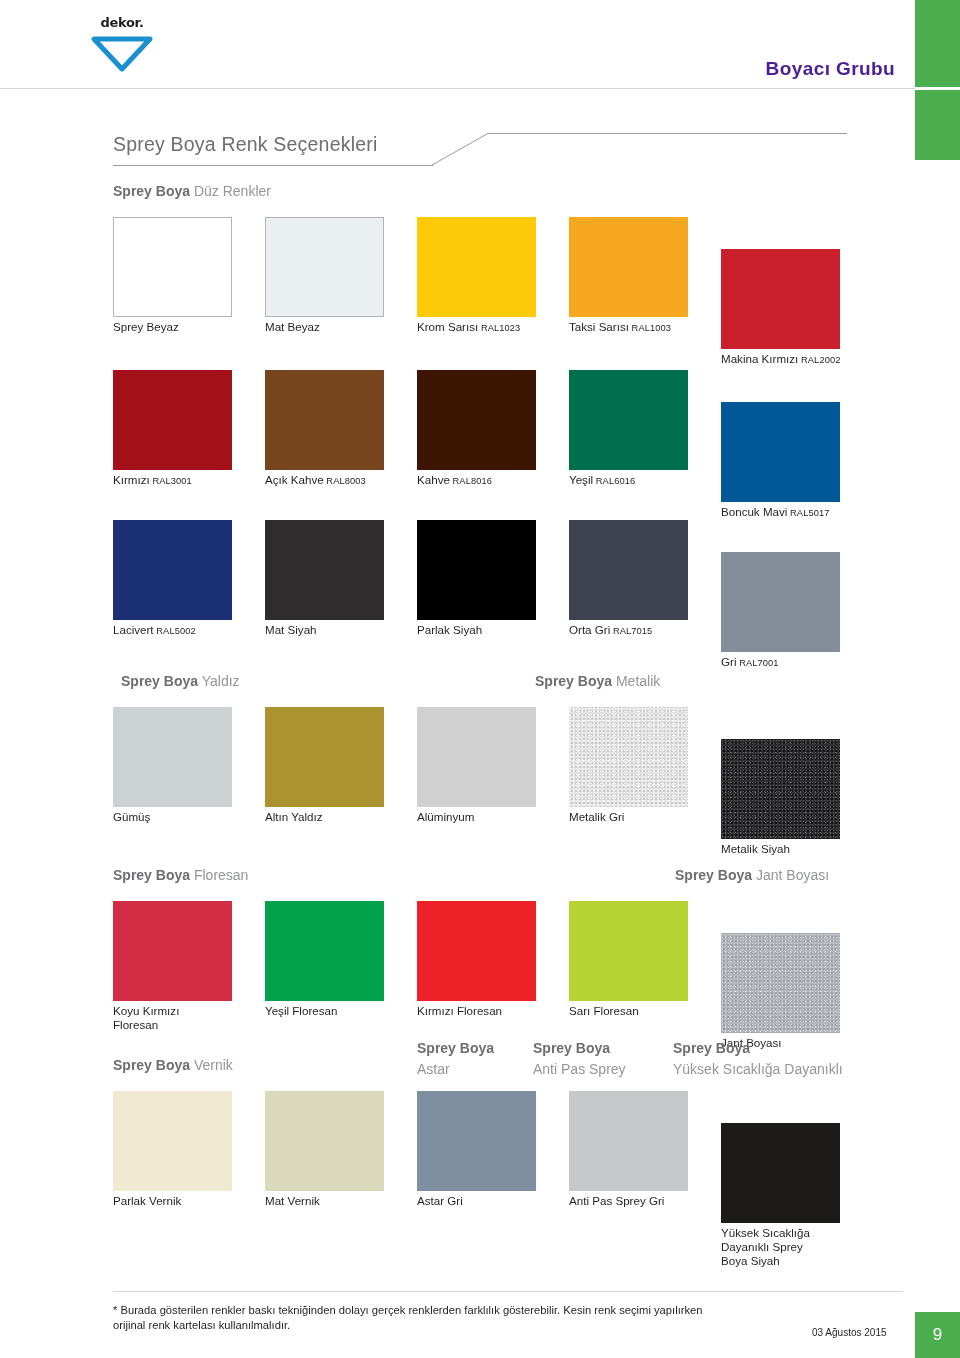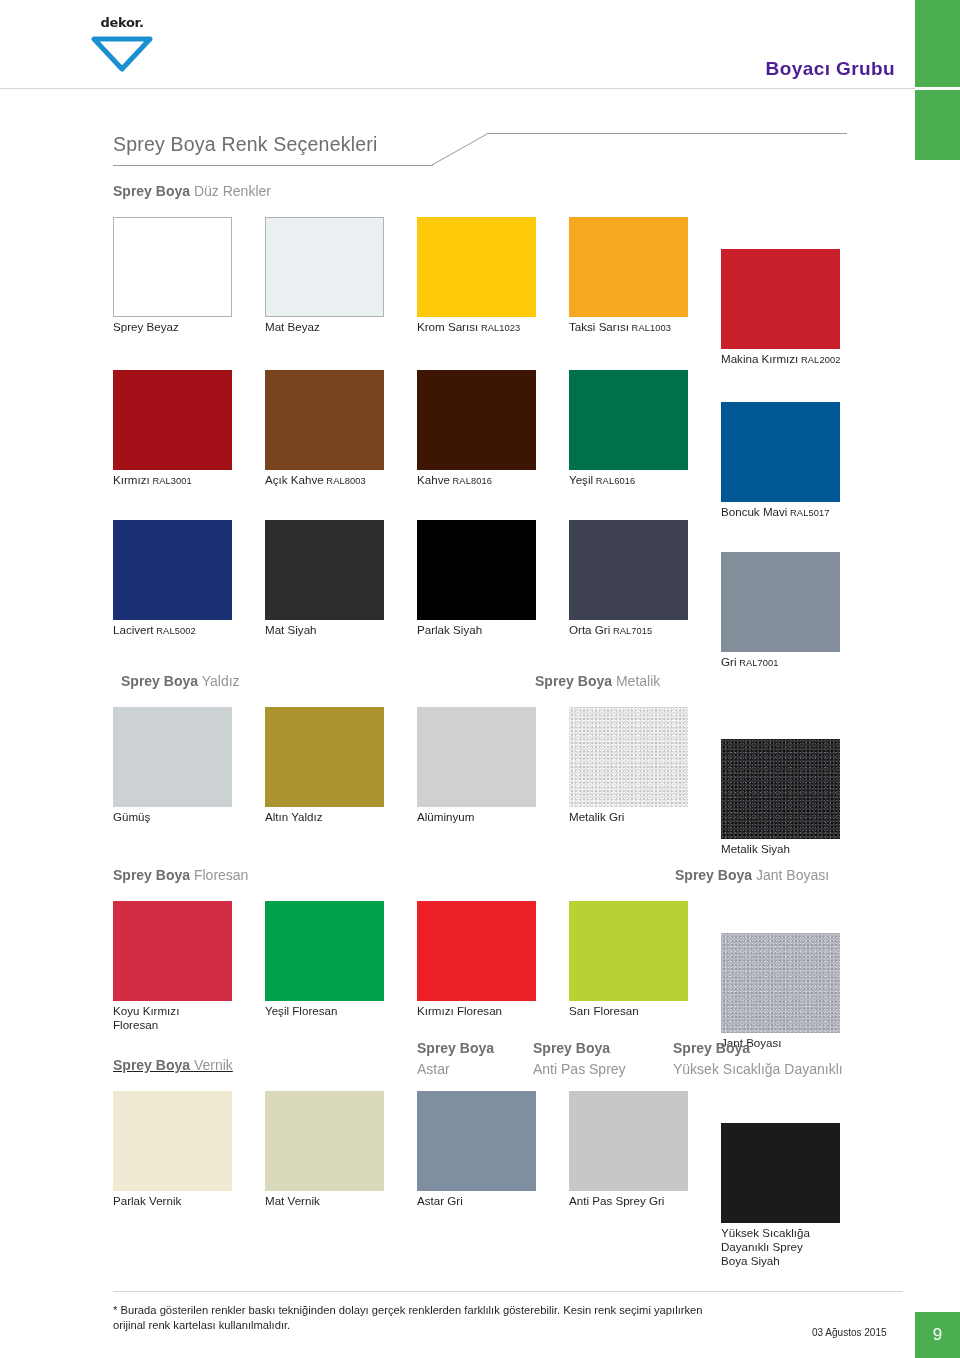--- a/index.html
+++ b/index.html
@@ -263,21 +263,21 @@
     <div class="sw c3">
       <div class="chip" style="background-color: rgb(183, 211, 51);"></div>
       <div class="lbl">Sarı Floresan</div>
     </div>
     <div class="sw c4">
       <div class="chip tex-jant" style="background-color: rgb(179, 183, 189);"></div>
       <div class="lbl">Jant Boyası</div>
     </div>
   </div>
 
-<div class="sec-head" style="left:113px;top:1056px;text-decoration:underline;">
+<div class="sec-head" style="left:113px;top:1056px;">
   <b>Sprey Boya</b>
   <span>Vernik</span>
 </div>
 <div class="sec-head" style="left:417px;top:1038px;line-height:21px;">
   <b>Sprey Boya</b><br>
   <span>Astar</span>
 </div>
 <div class="sec-head" style="left:533px;top:1038px;line-height:21px;">
   <b>Sprey Boya</b><br>
   <span>Anti Pas Sprey</span>

